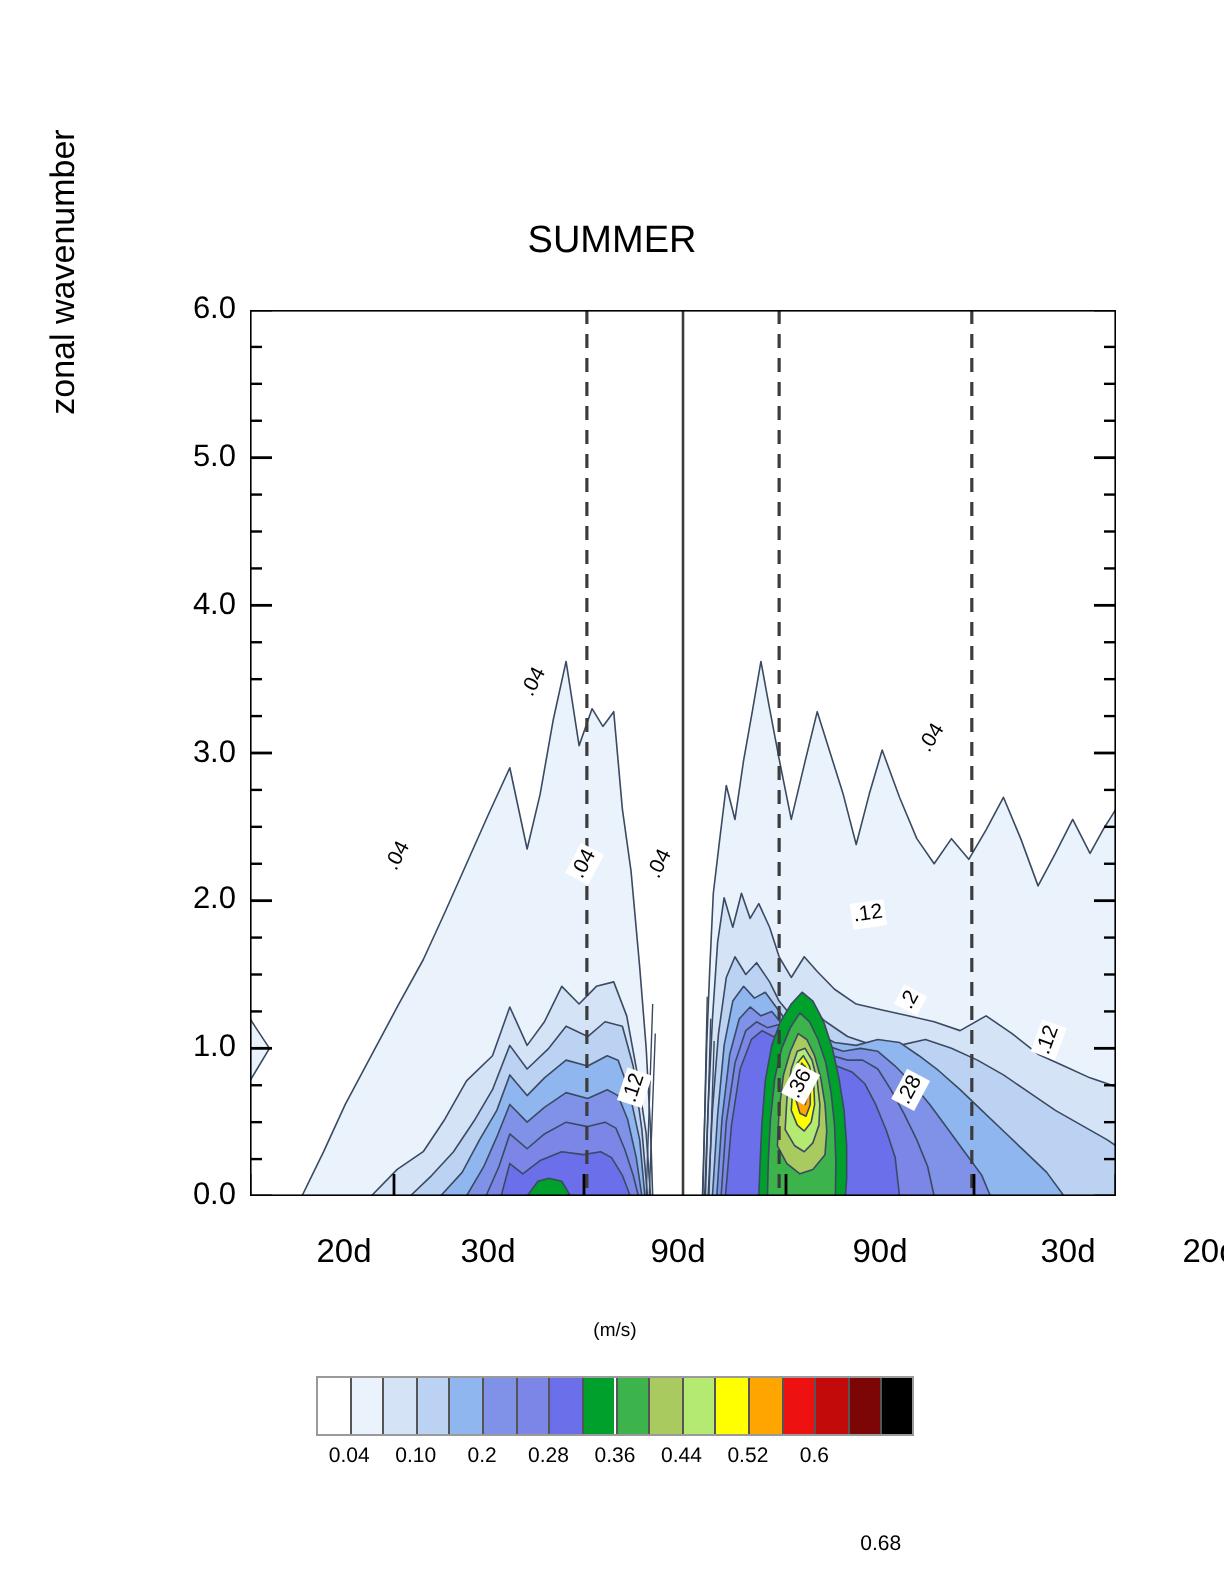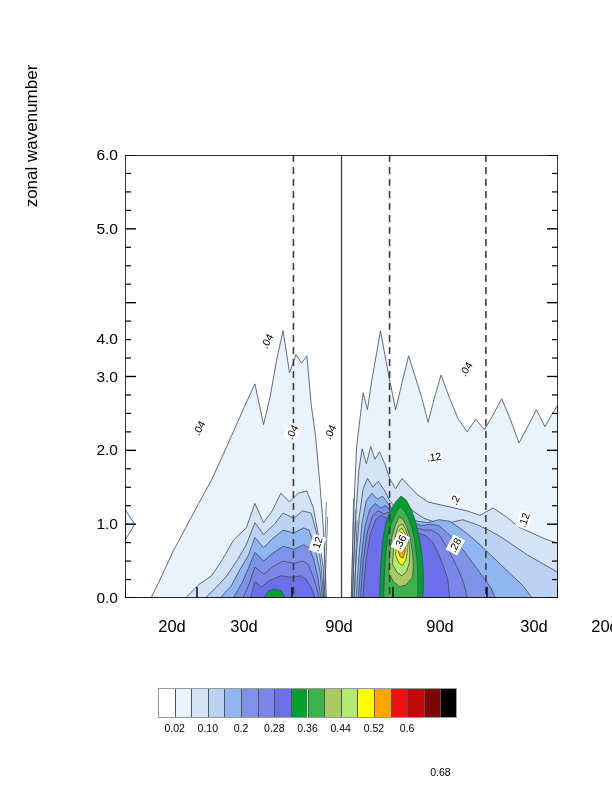--- a/index.html
+++ b/index.html
@@ -165,29 +165,30 @@
     line-height: 1;
     white-space: nowrap;
     transform-origin: center center;
   }
 </style>
 </head>
 <body>
 
 <div id="figure">
 
+  <div class="title-sub">SUMMER</div>
 
   <div class="ylabel">zonal wavenumber</div>
 
   <div class="ytick-wrap" id="ytick-wrap">
       <div class="ytick-label" style="top: 435px;">0.0</div>
       <div class="ytick-label" style="top: 361.167px;">1.0</div>
       <div class="ytick-label" style="top: 287.333px;">2.0</div>
       <div class="ytick-label" style="top: 213.5px;">3.0</div>
-      <div class="ytick-label" style="top: 139.667px; margin-top: 36px;">4.0</div>
+      <div class="ytick-label" style="top: 139.667px;">4.0</div>
       <div class="ytick-label" style="top: 65.8333px;">5.0</div>
       <div class="ytick-label" style="top: -8px;">6.0</div>
     </div>
   <div class="xtick-wrap" id="xtick-wrap">
       <div class="xtick-label" style="left: 0px; top: 6px;">20d</div>
       <div class="xtick-label" style="left: 72px; top: 6px;">30d</div>
       <div class="xtick-label" style="left: 167px; top: 6px;">90d</div>
       <div class="xtick-label" style="left: 268px; top: 6px;">90d</div>
       <div class="xtick-label" style="left: 362px; top: 6px;">30d</div>
       <div class="xtick-label" style="left: 433px; top: 6px;">20d</div>
@@ -311,20 +312,21 @@
         <div class="clabel" style="left: 205px; top: 277px; transform: translate(-50%, -50%) rotate(-64deg);">.04</div>
         <div class="clabel" style="left: 309px; top: 302px; transform: translate(-50%, -50%) rotate(-8deg);">.12</div>
         <div class="clabel" style="left: 330px; top: 345px; transform: translate(-50%, -50%) rotate(-62deg);">.2</div>
         <div class="clabel" style="left: 275px; top: 387px; transform: translate(-50%, -50%) rotate(-62deg);">.36</div>
         <div class="clabel" style="left: 330px; top: 390px; transform: translate(-50%, -50%) rotate(-62deg);">.28</div>
         <div class="clabel" style="left: 341px; top: 214px; transform: translate(-50%, -50%) rotate(-58deg);">.04</div>
         <div class="clabel" style="left: 399px; top: 365px; transform: translate(-50%, -50%) rotate(-70deg);">.12</div>
       </div>
   </div>
 
+  <div class="cb-units">(m/s)</div>
   <div id="colorbar-wrap">
       <div class="cb-cell" style="left: 0px; width: 16.6111px; background: rgb(255, 255, 255);"></div>
       <div class="cb-cell" style="left: 16.6111px; width: 16.6111px; background: rgb(234, 243, 252);"></div>
       <div class="cb-cell" style="left: 33.2222px; width: 16.6111px; background: rgb(213, 227, 247);"></div>
       <div class="cb-cell" style="left: 49.8333px; width: 16.6111px; background: rgb(188, 210, 242);"></div>
       <div class="cb-cell" style="left: 66.4444px; width: 16.6111px; background: rgb(143, 182, 239);"></div>
       <div class="cb-cell" style="left: 83.0556px; width: 16.6111px; background: rgb(127, 146, 232);"></div>
       <div class="cb-cell" style="left: 99.6667px; width: 16.6111px; background: rgb(123, 134, 230);"></div>
       <div class="cb-cell" style="left: 116.278px; width: 16.6111px; background: rgb(107, 112, 234);"></div>
       <div class="cb-cell" style="left: 132.889px; width: 16.6111px; background: rgb(0, 160, 44);"></div>
@@ -333,21 +335,21 @@
       <div class="cb-cell" style="left: 182.722px; width: 16.6111px; background: rgb(180, 234, 114);"></div>
       <div class="cb-cell" style="left: 199.333px; width: 16.6111px; background: rgb(255, 255, 0);"></div>
       <div class="cb-cell" style="left: 215.944px; width: 16.6111px; background: rgb(255, 165, 0);"></div>
       <div class="cb-cell" style="left: 232.556px; width: 16.6111px; background: rgb(238, 17, 17);"></div>
       <div class="cb-cell" style="left: 249.167px; width: 16.6111px; background: rgb(194, 10, 10);"></div>
       <div class="cb-cell" style="left: 265.778px; width: 16.6111px; background: rgb(124, 5, 5);"></div>
       <div class="cb-cell" style="left: 282.389px; width: 16.6111px; background: rgb(0, 0, 0);"></div>
     </div>
   <div id="colorbar-border"></div>
   <div class="cb-labels" id="cb-labels">
-      <div class="cb-label" style="left: 16.6111px;">0.02</div>
+      <div class="cb-label" style="left: 16.6111px;">0.04</div>
       <div class="cb-label" style="left: 49.8333px;">0.10</div>
       <div class="cb-label" style="left: 83.0556px;">0.2</div>
       <div class="cb-label" style="left: 116.278px;">0.28</div>
       <div class="cb-label" style="left: 149.5px;">0.36</div>
       <div class="cb-label" style="left: 182.722px;">0.44</div>
       <div class="cb-label" style="left: 215.944px;">0.52</div>
       <div class="cb-label" style="left: 249.167px;">0.6</div>
       <div class="cb-label" style="left: 282.389px; margin-top: 44px;">0.68</div>
     </div>
 

